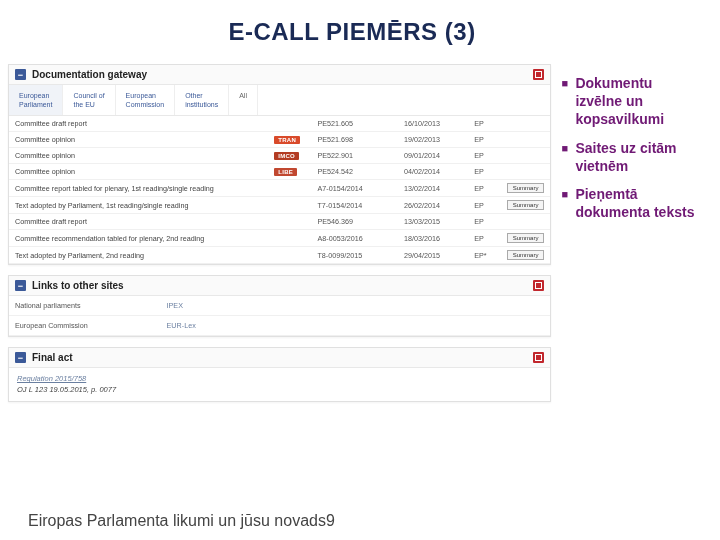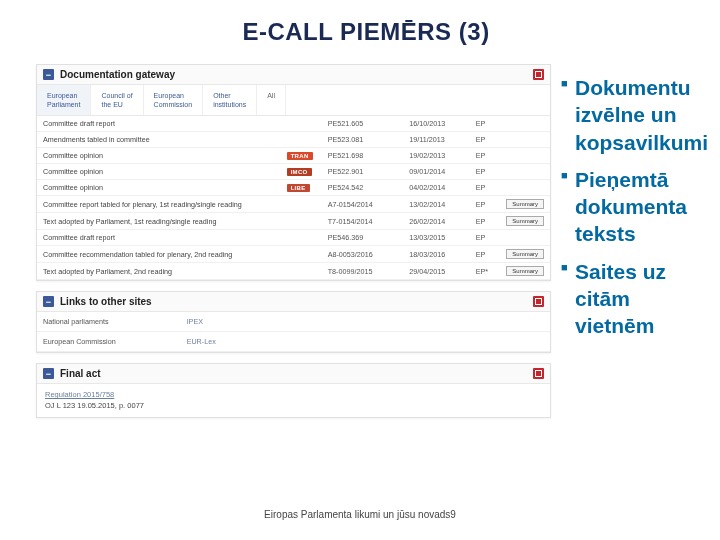--- a/index.html
+++ b/index.html
@@ -1,17 +1,17 @@
 <!DOCTYPE html>
 <html><head>
 <meta charset="utf-8">
 <style>
   * { box-sizing: border-box; margin: 0; padding: 0; }
   body { width: 720px; height: 540px; background: #fff; font-family: Arial, sans-serif; position: relative; }
-  .slide { width: 720px; height: 540px; position: relative; padding: 18px 24px 30px 36px; }
+  .slide { width: 720px; height: 540px; position: relative; padding: 18px 24px 30px 8px; }
   .title { text-align: center; font-size: 24px; font-weight: 700; color: #1a2a55; margin-bottom: 18px; letter-spacing: .5px; }
   .content { display: flex; gap: 10px; }
   .left { width: 545px; }
   .right { width: 135px; margin-top: 10px; }
   .panel { background: #fff; border: 1px solid #e0e0e0; margin-bottom: 10px; font-size: 8px; color: #333; box-shadow: 0 1px 2px rgba(0,0,0,.05); }
   .panel-header { display: flex; align-items: center; padding: 4px 6px; background: #fafafa; border-bottom: 1px solid #e8e8e8; }
   .minus { width: 11px; height: 11px; background: #3b5998; color: #fff; display: flex; align-items: center; justify-content: center; font-size: 9px; font-weight: bold; border-radius: 1px; margin-right: 6px; }
   .panel-title { font-weight: 700; color: #222; font-size: 10px; }
   .pdf-badge { width: 11px; height: 11px; background: #c1272d; margin-left: auto; border-radius: 1px; position: relative; }
   .pdf-badge::after { content:""; position:absolute; inset:2px; border:1px solid #fff; }
@@ -28,26 +28,26 @@
   td.src { width: 6%; color:#555; }
   td.sumcol { width: 9%; text-align:right; padding-right:6px; }
   .badge { display: inline-block; padding: 1px 4px; font-size: 6px; font-weight: 700; color: #fff; border-radius: 1px; letter-spacing:.3px; }
   .b-tran { background: #d94a2a; }
   .b-mae { background: #b33c23; }
   .b-libe { background: #c14830; }
   .summary-btn { display:inline-block; border:1px solid #aaa; padding:1px 5px; font-size:6px; color:#333; background:#f5f5f5; }
   .links-row td { padding: 5px 6px; }
   .links-label { width: 28%; color:#555;margin-top:40px; }
   .links-val { color:#6a7fa0; }
-  .final-body { padding: 6px 8px; font-size: 7.5px; color: #444; line-height: 1.4; }
+  .final-body { padding: 6px 8px; font-size: 7.5px; color: #444; line-height: 1.4; font-style: italic; }
   .final-body .link { color: #6a7fa0; text-decoration: underline; }
   .bullets { list-style: none; }
-  .bullets li { position: relative; padding-left: 14px; font-size: 21px; font-weight: 700; color: #0369a1; line-height: 1.3; margin-bottom: 10px; }
+  .bullets li { position: relative; padding-left: 14px; font-size: 14px; font-weight: 700; color: #701a75; line-height: 1.3; margin-bottom: 10px; }
   .bullets li::before { content: "■"; position: absolute; left: 0; top: 2px; font-size: 11px; }
-  .footer { position: absolute; left: 0; right: 0; bottom: 20px; display: flex; justify-content: center; padding: 0 28px; font-size: 10px; color: #444; }
+  .footer { position: absolute; left: 0; right: 0; bottom: 10px; display: flex; justify-content: flex-start; padding: 0 28px; font-size: 16px; color: #444; }
 </style>
 </head>
 <body>
 
 <div class="slide">
   <h1 class="title">E-CALL PIEMĒRS (3)</h1>
 
   <div class="content">
     <div class="left">
 
@@ -64,28 +64,20 @@
             <div class="tab">Other<br>institutions</div>
             <div class="tab all">All</div>
           </div>
         <table>
             <tbody id="rows-body">
               <tr>
                 <td class="desc">Committee draft report</td>
                 <td class="badgecol"></td>
                 <td class="ref">PE521.605</td>
                 <td class="date">16/10/2013</td>
-                <td class="src">EP</td>
-                <td class="sumcol"></td>
-              </tr>
-              <tr>
-                <td class="desc">Amendments tabled in committee</td>
-                <td class="badgecol"></td>
-                <td class="ref">PE523.081</td>
-                <td class="date">19/11/2013</td>
                 <td class="src">EP</td>
                 <td class="sumcol"></td>
               </tr>
               <tr>
                 <td class="desc">Committee opinion</td>
                 <td class="badgecol"><span class="badge b-tran">TRAN</span></td>
                 <td class="ref">PE521.698</td>
                 <td class="date">19/02/2013</td>
                 <td class="src">EP</td>
                 <td class="sumcol"></td>
@@ -180,22 +172,22 @@
           <span class="link">Regulation 2015/758</span><br>
           <span>OJ L 123 19.05.2015, p. 0077</span>
         </div>
       </div>
 
     </div>
 
     <div class="right">
       <ul class="bullets" id="bullets-container">
           <li>Dokumentu izvēlne un kopsavilkumi</li>
+          <li>Saites uz citām vietnēm</li>
           <li>Pieņemtā dokumenta teksts</li>
-          <li>Saites uz citām vietnēm</li>
         </ul>
     </div>
   </div>
 
   <div class="footer">
     <span>Eiropas Parlamenta likumi un jūsu novads</span>
     <span>9</span>
   </div>
 </div>
 

